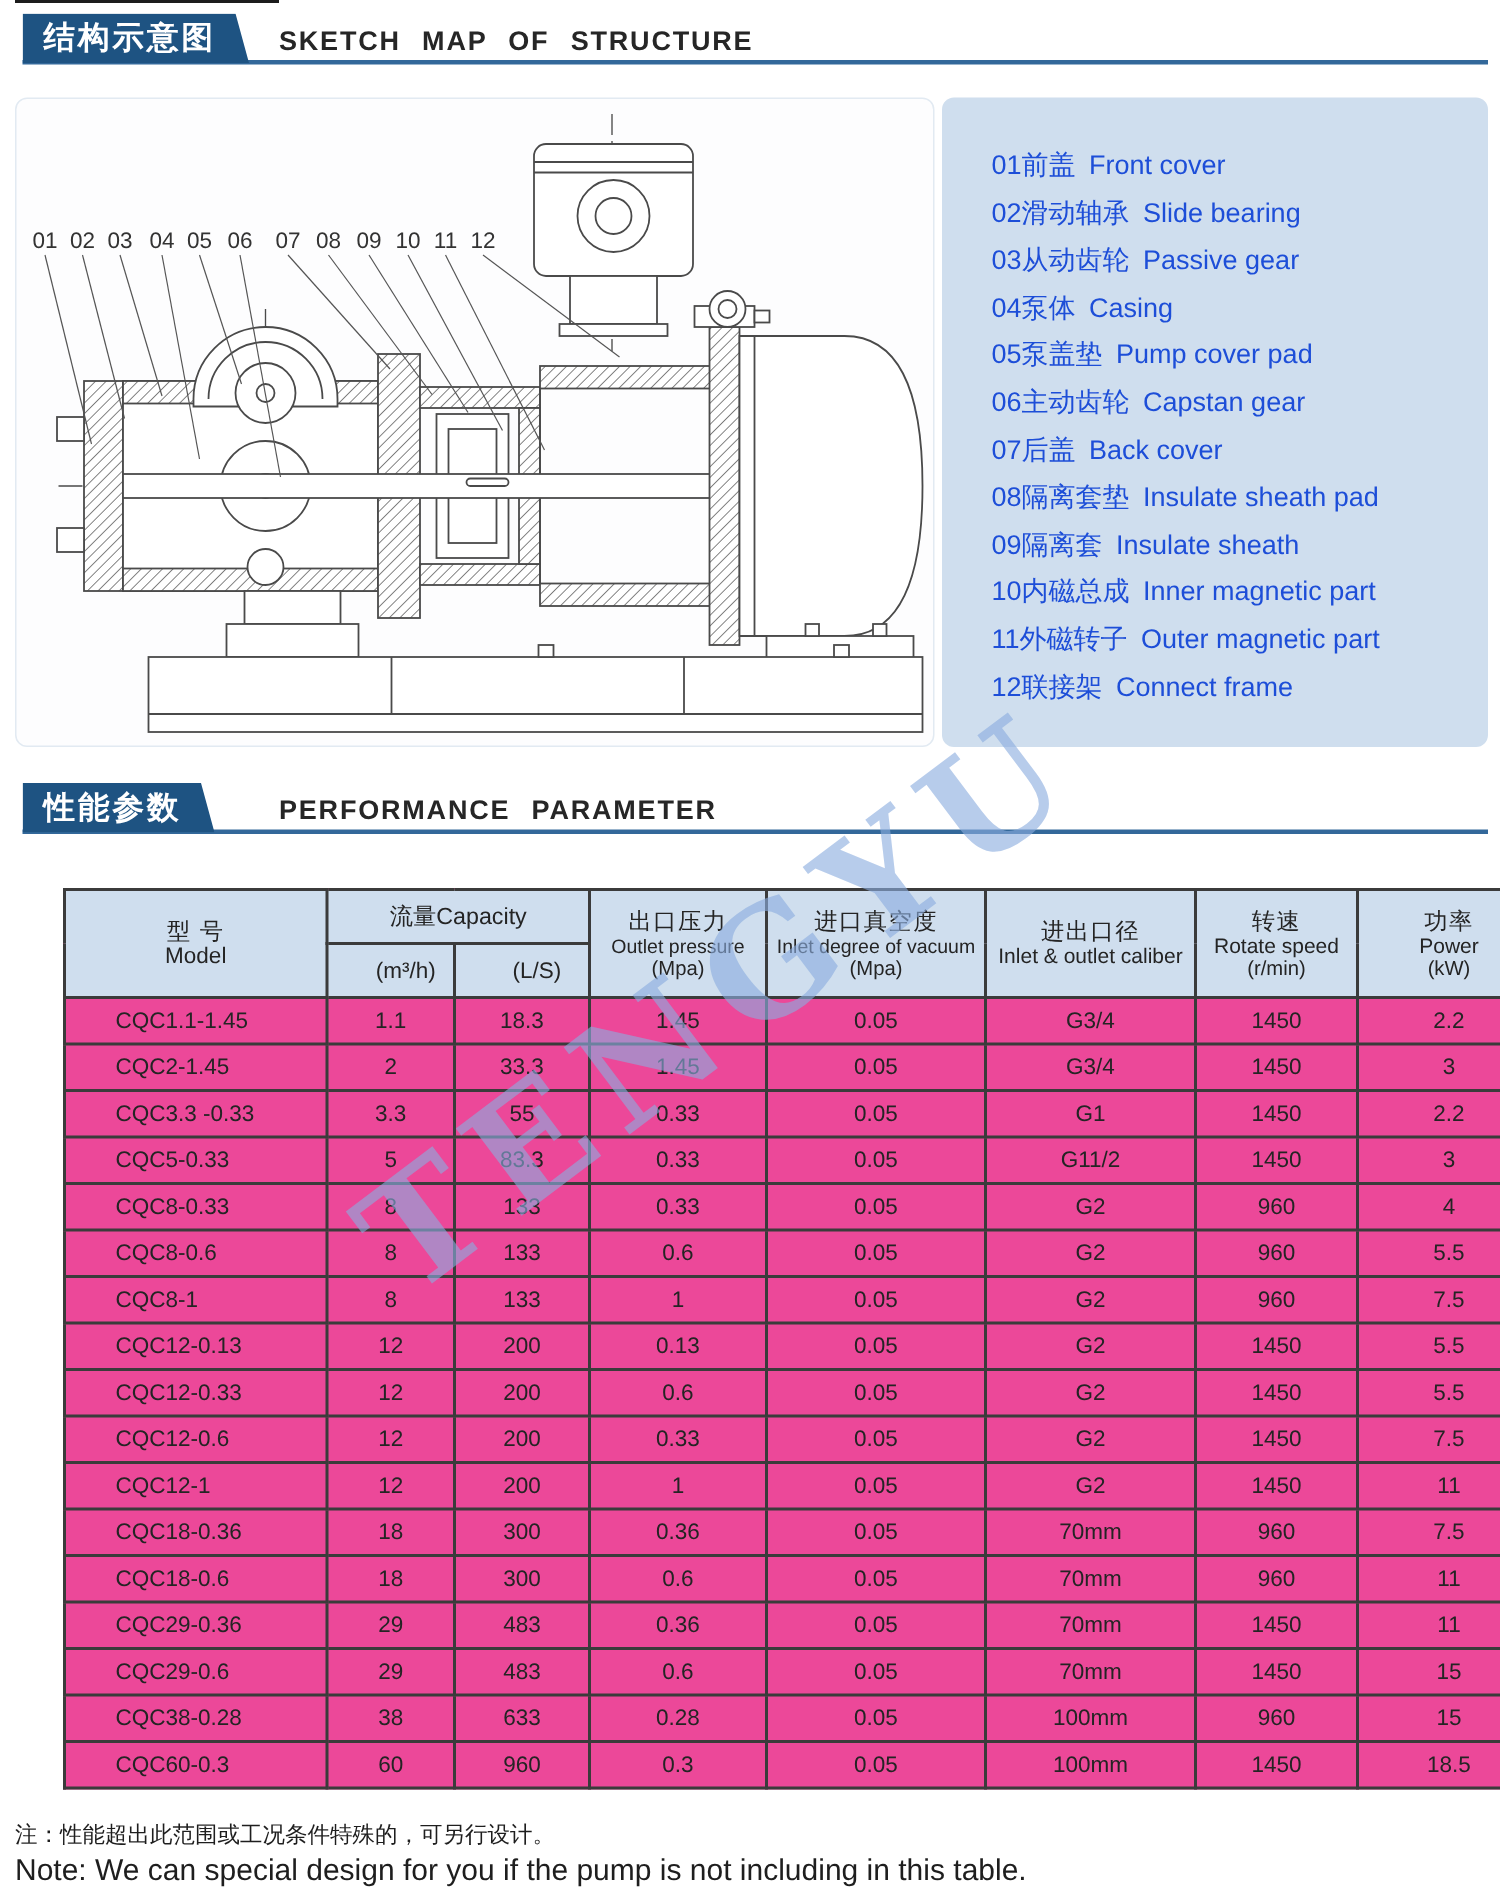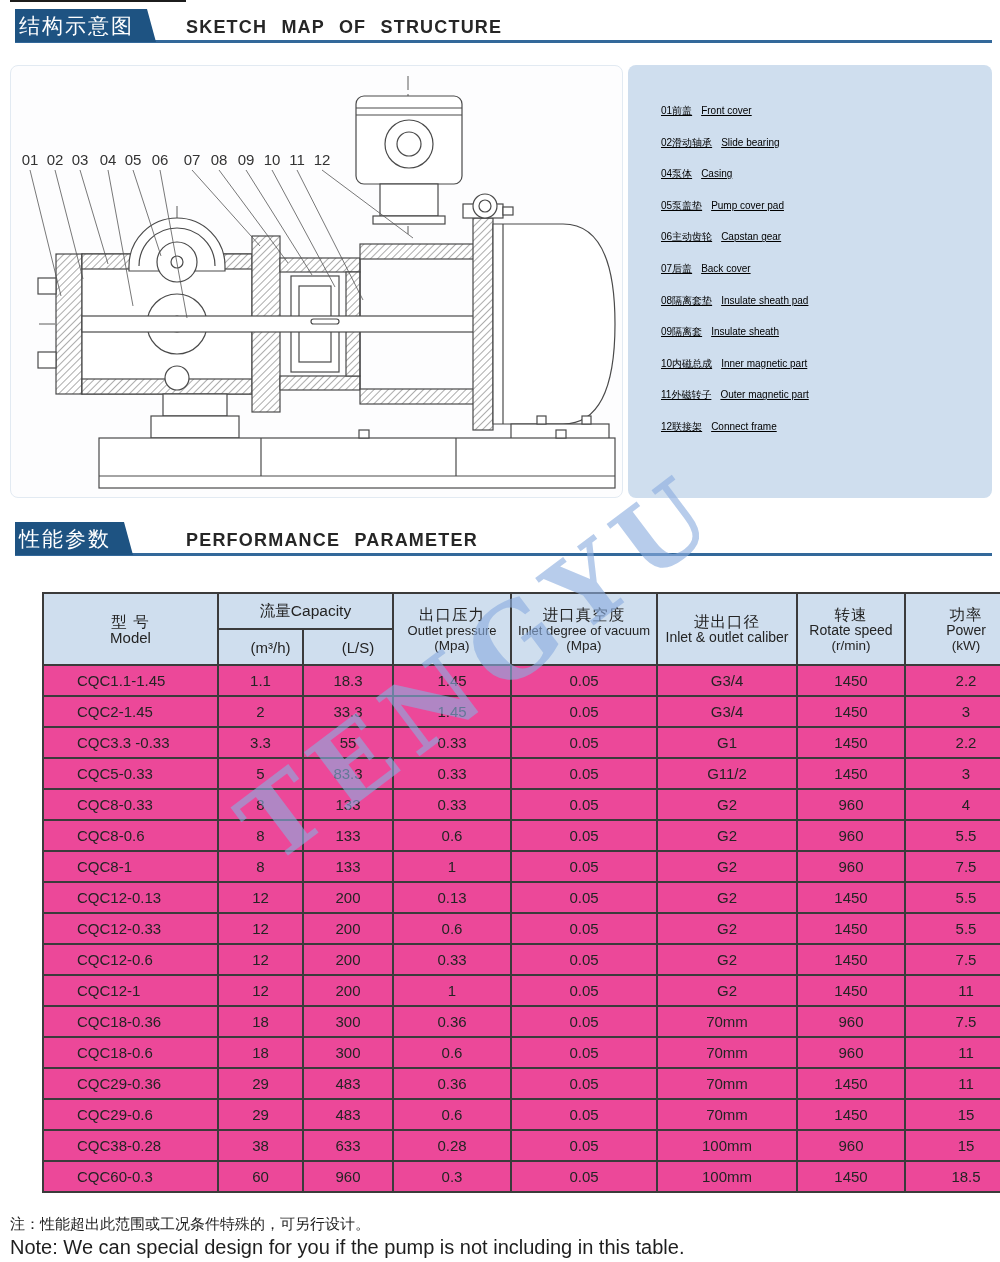--- a/index.html
+++ b/index.html
@@ -9,38 +9,38 @@
     --table-border:#3b3b3b;
     --ink:#242424;
   }
   *{box-sizing:border-box;margin:0;padding:0;}
   body{background:#ffffff;font-family:"Liberation Sans",sans-serif;}
   .page{position:relative;width:1000px;height:1262px;background:#fff;overflow:hidden;}
 
   .top-line{position:absolute;left:10px;top:0;width:176px;height:2px;background:#1c1c1c;}
 
   .tag-box{position:absolute;left:15px;background:var(--header-box);color:#fff;
-    font-weight:normal;font-size:21px;line-height:33px;padding:0 22px 0 4px;letter-spacing:2px;
+    font-weight:bold;font-size:21px;line-height:33px;padding:0 22px 0 14px;letter-spacing:2px;
     clip-path:polygon(0 0, calc(100% - 9px) 0, 100% 100%, 0 100%);z-index:3;text-align:center;}
   .tag-box.s1{top:9px;}
   .tag-box.s2{top:522px;}
   .header-rule{position:absolute;left:15px;right:8px;height:3px;background:var(--header-line);z-index:2;}
   .header-rule.s1{top:40px;}
   .header-rule.s2{top:553px;}
   .title-en{position:absolute;left:186px;font-size:18px;font-weight:bold;color:#262626;
     word-spacing:8px;letter-spacing:1.2px;z-index:3;}
   .title-en.s1{top:17px;}
   .title-en.s2{top:530px;}
 
   .sketch-panel{position:absolute;left:10px;top:65px;width:613px;height:433px;background:#fdfdfe;
     border:1px solid #e2eaf2;border-radius:8px;}
   .parts-panel{position:absolute;left:628px;top:65px;width:364px;height:433px;
     background:var(--panel-blue);border-radius:8px;}
   .parts-list{padding:30px 0 0 33px;}
-  .part-row{font-size:10px;line-height:31.6px;color:#000000;white-space:nowrap;text-decoration:underline;}
+  .part-row{font-size:18px;line-height:31.6px;color:#1d4ed8;white-space:nowrap;}
   .part-en{margin-left:9px;}
 
   svg text{font-family:"Liberation Sans",sans-serif;}
 
   .perf-table{position:absolute;left:8px;top:592px;width:984px;border-collapse:collapse;
     table-layout:fixed;z-index:2;background:#ec4899;margin-left:34px;}
   .perf-table th,.perf-table td{border:2px solid var(--table-border);text-align:center;
     vertical-align:middle;color:var(--ink);}
   .perf-table thead th{background:var(--panel-blue);font-weight:normal;padding:1px 0;}
   .perf-table thead tr.r1 th{height:36px;}
@@ -188,20 +188,23 @@
   <div class="parts-panel">
     <div class="parts-list">
 
     <div class="part-row">
         <span class="part-numcn">01前盖</span><span class="part-en">Front cover</span>
       </div>
         <div class="part-row">
         <span class="part-numcn">02滑动轴承</span><span class="part-en">Slide bearing</span>
       </div>
         <div class="part-row">
+        <span class="part-numcn">03从动齿轮</span><span class="part-en">Passive gear</span>
+      </div>
+        <div class="part-row">
         <span class="part-numcn">04泵体</span><span class="part-en">Casing</span>
       </div>
         <div class="part-row">
         <span class="part-numcn">05泵盖垫</span><span class="part-en">Pump cover pad</span>
       </div>
         <div class="part-row">
         <span class="part-numcn">06主动齿轮</span><span class="part-en">Capstan gear</span>
       </div>
         <div class="part-row">
         <span class="part-numcn">07后盖</span><span class="part-en">Back cover</span>

